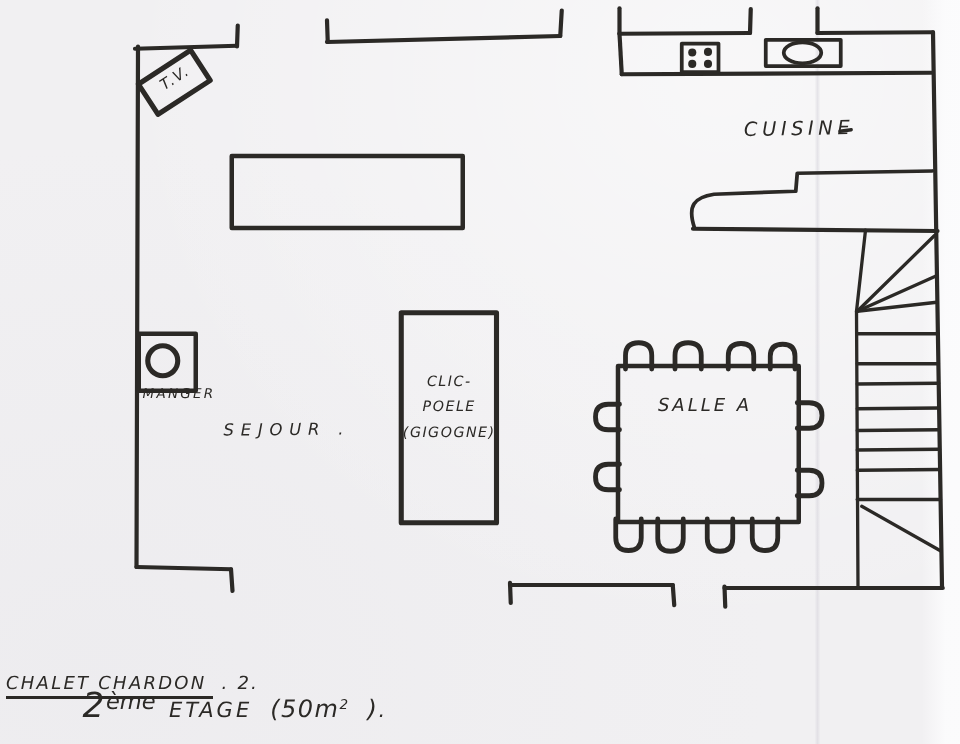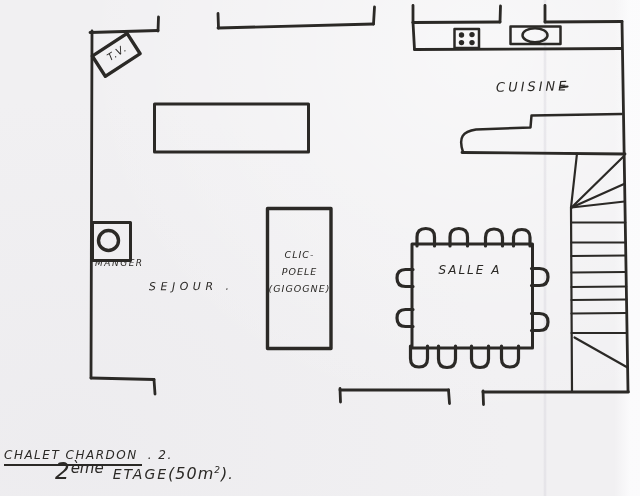--- a/index.html
+++ b/index.html
@@ -42,21 +42,21 @@
   .lbl-salle{left:412px;top:260px;width:116px;text-align:center;font-size:12px;letter-spacing:2px;line-height:20px;}
   .lbl-clic{left:267px;top:246px;width:65px;text-align:center;font-size:9.5px;letter-spacing:1px;line-height:17px;}
   .lbl-poele{left:95px;top:258px;font-size:9px;letter-spacing:1.5px;}
   .title-line1{left:4px;top:436px;font-size:12px;letter-spacing:1.5px;margin-top:12px;}
   .title-line1 .uline{border-bottom:2px solid var(--ink);padding:0 4px 2px 0;display:inline-block;}
   .title-line1 .suffix{margin-left:6px;}
   .title-line2{left:55px;top:458px;font-size:14px;letter-spacing:1px;}
   .title-line2 .big2{font-size:23px;}
   .title-line2 sup{font-size:15px;letter-spacing:0;}
   .title-line2 .etage{margin-left:9px;letter-spacing:2px;margin-top:24px;}
-  .title-line2 .area{font-size:16px;}
+  .title-line2 .area{margin-left:12px;font-size:16px;}
   .title-line2 .area-sup{font-size:9px;vertical-align:super;}
 </style>
 </head>
 <body>
 
 <div id="paper"></div>
 <div class="crease" style="left:543px;"></div>
 
 <svg width="640" height="496" viewBox="0 0 640 496">
 

